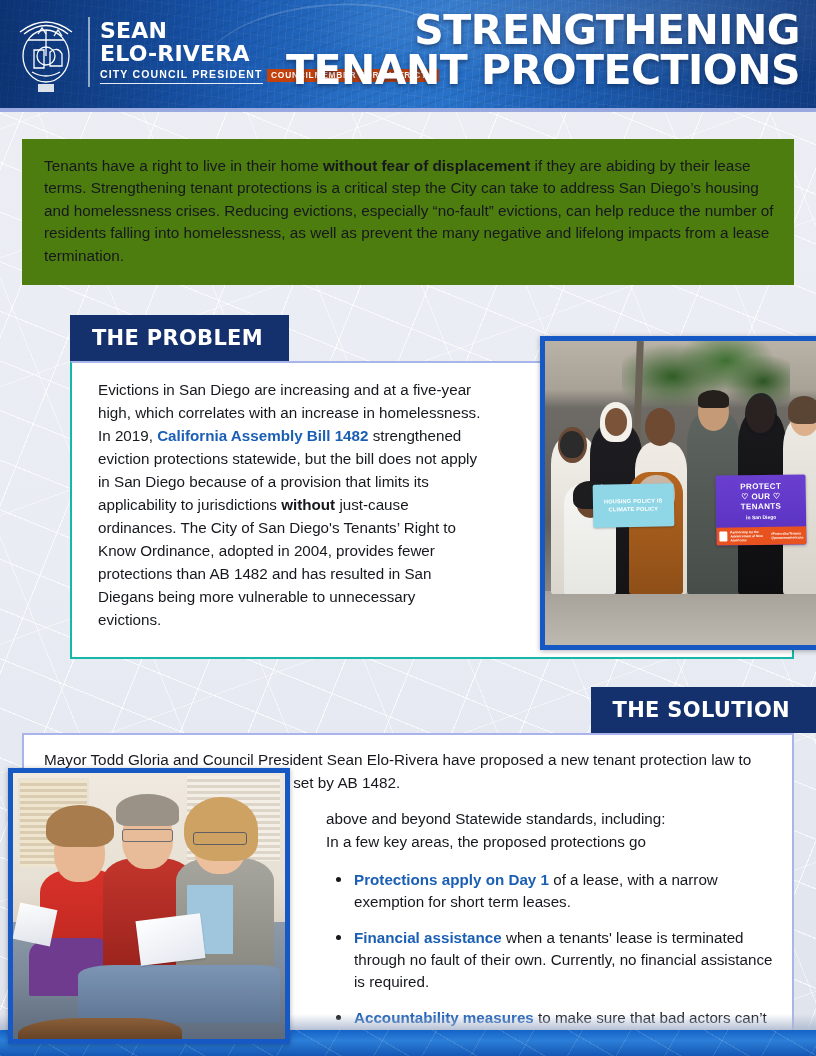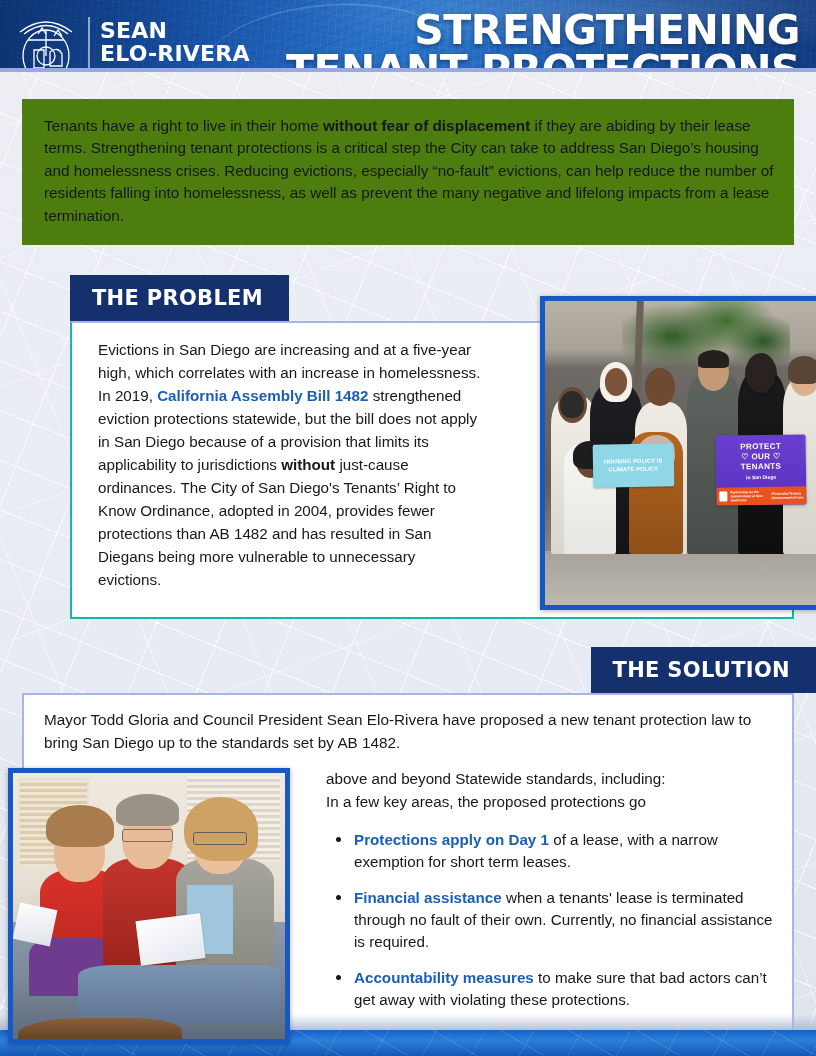--- a/index.html
+++ b/index.html
@@ -24,21 +24,21 @@
       repeating-linear-gradient(160deg, rgba(255,255,255,0.45) 0 1px, rgba(255,255,255,0) 1px 121px),
       linear-gradient(180deg, #eceef4 0%, #e9ecf3 55%, #dfe3ec 100%);
     z-index: 0;
   }
 
   .content { position: relative; z-index: 2; }
 
   
   .header {
     position: relative;
-    height: 72px;
+    height: 112px;
     overflow: hidden;
     border-bottom: 4px solid #9aa9e0;
   }
   .header-photo {
     position: absolute; inset: 0;
     background:
       radial-gradient(ellipse 60% 80% at 78% 20%, rgba(255,255,255,0.30), rgba(255,255,255,0) 70%),
       repeating-linear-gradient(94deg, rgba(255,255,255,0.10) 0 1px, rgba(255,255,255,0) 1px 7px),
       repeating-linear-gradient(6deg, rgba(255,255,255,0.08) 0 1px, rgba(255,255,255,0) 1px 11px),
       repeating-linear-gradient(160deg, rgba(0,0,0,0.09) 0 2px, rgba(0,0,0,0) 2px 9px),

